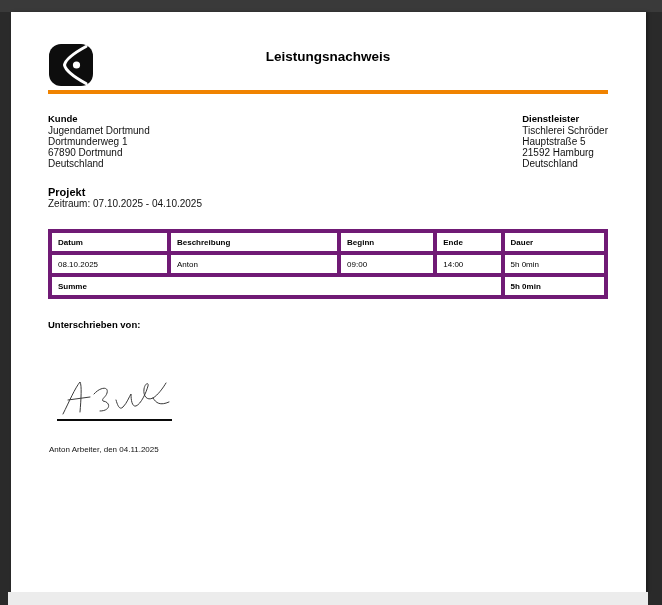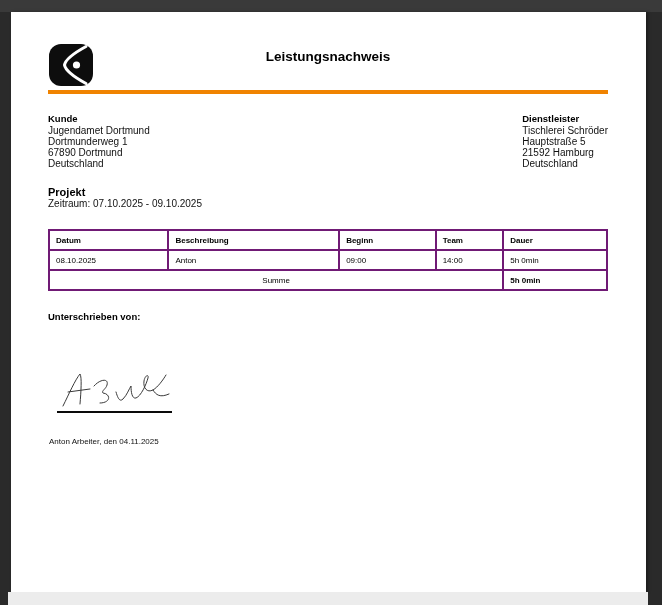--- a/index.html
+++ b/index.html
@@ -41,28 +41,28 @@
   .party.right { text-align: left; }
   .party-heading { font-size: 9.5px; font-weight: bold; line-height: 12px; }
   .party-line, .projekt-line { font-size: 10px; line-height: 11px; color: #111; }
   .projekt { margin-top: 17px; }
   .section-heading { font-size: 11px; font-weight: bold; line-height: 12px; }
   table.times {
     width: 100%; margin-top: 20px;
     border-collapse: collapse; table-layout: fixed;
   }
   table.times th, table.times td {
-    border: 2px solid #701a75;
+    border: 4px solid #701a75;
     font-size: 8px;
     padding: 4.5px 6px;
     text-align: left;
     overflow: hidden; white-space: nowrap;
   }
   table.times th { font-weight: bold; }
-  table.times td.sum-label { text-align: center; font-weight: normal; }
+  table.times td.sum-label { text-align: left; font-weight: bold; }
   table.times td.sum-value { font-weight: bold; }
   .signed-heading { margin-top: 20px; font-size: 9.5px; font-weight: bold; }
   .signature-block { margin-top: 46px; margin-left: 9px; width: 118px; }
   .signature-svg { display: block; margin-left: 4px; width: 112px; height: 42px; }
   .signature-line { width: 115px; height: 2px; background: #0a0a0a; margin-top: 1px; }
   .signature-caption { margin-top: 24px; margin-left: 1px; font-size: 8px; color: #111; }
 </style>
 </head>
 <body>
 
@@ -94,37 +94,37 @@
         <div class="party-heading">Dienstleister</div>
         <div class="party-line">Tischlerei Schröder</div>
         <div class="party-line">Hauptstraße 5</div>
         <div class="party-line">21592 Hamburg</div>
         <div class="party-line">Deutschland</div>
       </div>
     </div>
 
     <div class="projekt">
       <div class="section-heading">Projekt</div>
-      <div class="projekt-line">Zeitraum: 07.10.2025 - 09.10.2025</div>
+      <div class="projekt-line">Zeitraum: 07.10.2025 - 04.10.2025</div>
     </div>
 
     <table class="times">
       <colgroup>
         <col style="width:21.4%">
         <col style="width:30.6%">
         <col style="width:17.3%">
         <col style="width:12.1%">
         <col style="width:18.6%">
       </colgroup>
       <thead>
         <tr>
           <th>Datum</th>
           <th>Beschreibung</th>
           <th>Beginn</th>
-          <th>Team</th>
+          <th>Ende</th>
           <th>Dauer</th>
         </tr>
       </thead>
       <tbody>
         <tr>
           <td>08.10.2025</td>
           <td>Anton</td>
           <td>09:00</td>
           <td>14:00</td>
           <td>5h 0min</td>

